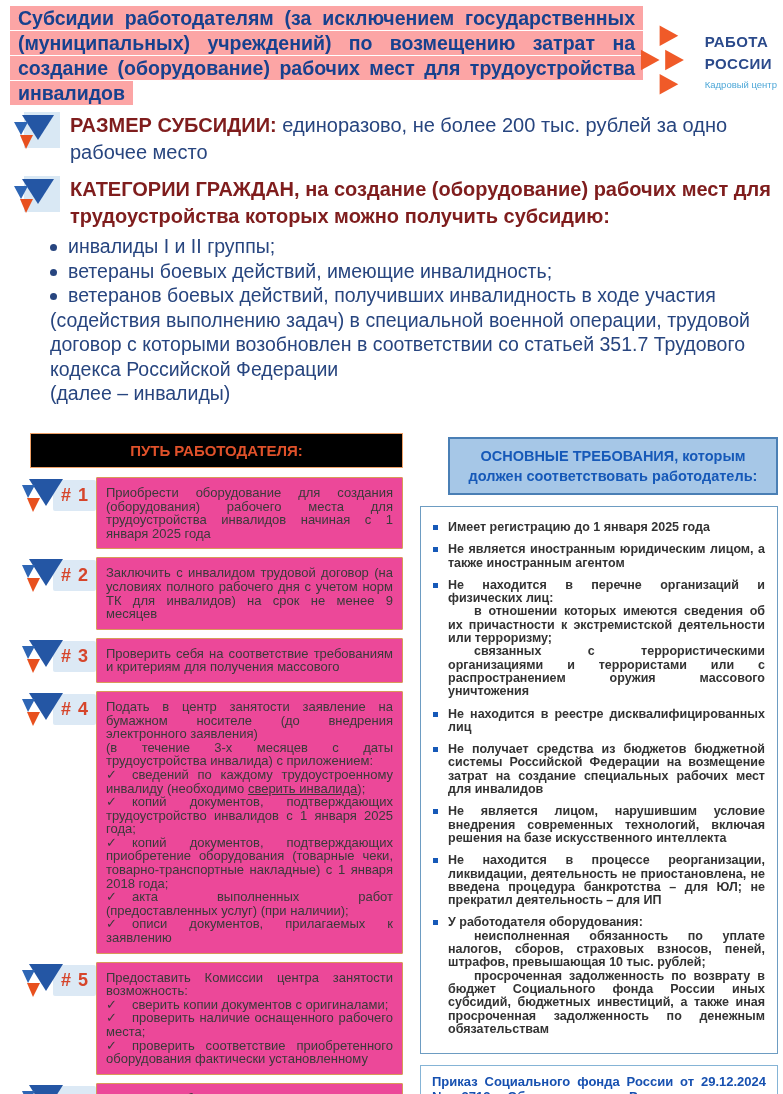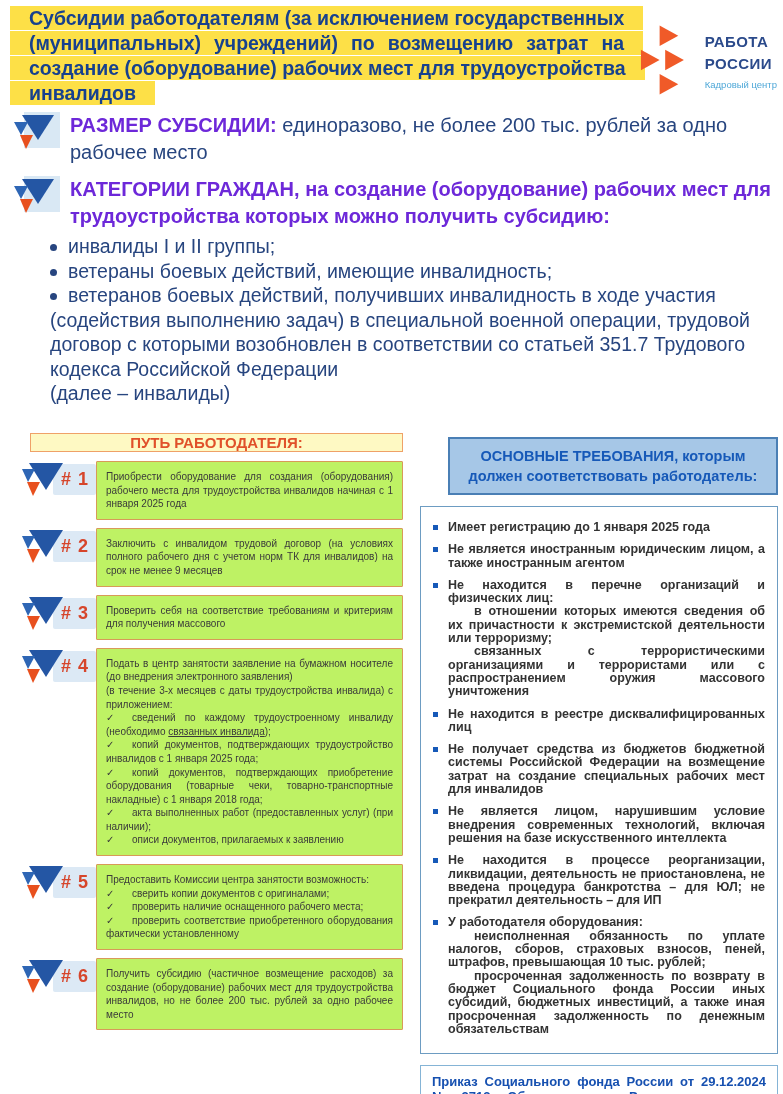--- a/index.html
+++ b/index.html
@@ -2,51 +2,51 @@
 <html lang="ru"><head>
 <meta charset="utf-8">
 <style>
   html,body { margin:0; padding:0; background:#ffffff; }
   body { width:783px; height:1094px; position:relative; font-family:"Liberation Sans","DejaVu Sans",sans-serif; overflow:hidden; }
   .page { position:absolute; inset:0; }
 
   
   .title-wrap { position:absolute; left:10px; top:6px; width:633px; font-weight:bold;
                 font-size:19.5px; line-height:25px; text-align:justify; color:#17418E; }
-  .hl { background:#fde047; box-decoration-break:clone; -webkit-box-decoration-break:clone; padding:1px 19px; }
+  .hl { background:#fca5a5; box-decoration-break:clone; -webkit-box-decoration-break:clone; padding:1px 8px; }
 
   
   .logo { position:absolute; right:6px; top:22px; display:flex; align-items:center; gap:9px; }
   .logo-name { color:#2B4A8B; font-weight:bold; font-size:15px; line-height:22px; letter-spacing:0.4px; }
   .logo-sub { color:#4FA8D8; font-size:9.5px; margin-top:4px; }
 
   
   .sec { position:absolute; display:flex; gap:10px; }
   .sec-icon { flex-shrink:0; }
   .sec1 { left:14px; top:112px; width:760px; }
   .sec2 { left:14px; top:176px; width:762px; }
   .sec-text { font-size:20px; line-height:27px; color:#27457F; }
-  .b { font-weight:bold; color:#6d28d9; }
+  .b { font-weight:bold; color:#7f1d1d; }
   .bullets { margin:4px 0 6px -20px; font-size:19.5px; line-height:24.5px; color:#27457F; }
   .bullets p { margin:0; }
   .dot { display:inline-block; width:7px; height:7px; border-radius:50%; background:#27457F; margin-right:11px; vertical-align:2px; }
 
   
   .cols { position:absolute; left:0; top:430px; width:783px; height:664px; }
   .col-left { position:absolute; left:22px; top:3px; width:381px; }
-  .left-header { margin-left:8px; background:#fef9c3; border:1.5px solid #EFA168; color:#E0512A;
-                 font-weight:bold; font-size:15px; text-align:center; padding:0 6px; margin-bottom:9px; }
+  .left-header { margin-left:8px; background:#000000; border:1.5px solid #EFA168; color:#E0512A;
+                 font-weight:bold; font-size:15px; text-align:center; padding:8px 6px; margin-bottom:9px; }
   .step { display:flex; margin-bottom:8px; align-items:flex-start; }
   .step-marker { position:relative; width:74px; height:40px; flex-shrink:0; }
   .marker-bg { position:absolute; left:31px; top:3px; width:43px; height:31px; background:#DCE9F5; border-radius:2px; }
   .mark { position:absolute; left:0; top:0; }
   .step-num { position:absolute; left:32px; top:8px; width:42px; text-align:center; font-weight:bold;
               font-size:18px; color:#D6452B; letter-spacing:1px; }
-  .step-box { flex:1; border:1.5px solid #D89A58; background:#bef264; padding:8px 9px;
-              font-size:10px; line-height:13.6px; color:#3A3A3A; text-align:justify; border-radius:1px; }
+  .step-box { flex:1; border:1.5px solid #D89A58; background:#ec4899; padding:8px 9px;
+              font-size:13px; line-height:13.6px; color:#3A3A3A; text-align:justify; border-radius:1px; }
   .step-box p { margin:0; }
   .chk { display:inline-block; width:26px; }
   .ul { text-decoration:underline; }
 
   .col-right { position:absolute; left:420px; top:7px; width:358px; }
   .right-header { background:#A6C7E7; border:2px solid #4A7FB5; color:#1659B8; font-weight:bold;
                   font-size:14.5px; line-height:20px; text-align:center; padding:7px 14px;margin-left:28px; }
   .req-box { margin-top:11px; border:1.5px solid #6D9CC2; background:#fff; padding:14px 12px 8px 10px;font-weight:bold; }
   .req-item { display:flex; margin-bottom:9px; }
   .sq { width:5px; height:5px; background:#1659B8; margin:4px 10px 0 2px; flex-shrink:0; }
@@ -167,21 +167,21 @@
           <svg class="mark" width="42" height="40" viewBox="0 0 42 40">
             <polygon points="7,2 41,2 24,29" fill="#2456A4"></polygon>
             <polygon points="0,8 13,8 6,21" fill="#2E66B5"></polygon>
             <polygon points="5,21 18,21 11,35" fill="#E8501E"></polygon>
           </svg>
           <span class="step-num"># 4</span>
         </div>
         <div class="step-box">
           <p>Подать в центр занятости заявление на бумажном носителе (до внедрения электронного заявления)</p>
           <p>(в течение 3-х месяцев с даты трудоустройства инвалида) с приложением:</p>
-          <p><span class="chk">✓</span><span><span>сведений по каждому трудоустроенному инвалиду (необходимо </span><span class="ul">связанных инвалида</span><span>);</span></span></p>
+          <p><span class="chk">✓</span><span><span>сведений по каждому трудоустроенному инвалиду (необходимо </span><span class="ul">сверить инвалида</span><span>);</span></span></p>
           <p><span class="chk">✓</span><span>копий документов, подтверждающих трудоустройство инвалидов с 1 января 2025 года;</span></p>
           <p><span class="chk">✓</span><span>копий документов, подтверждающих приобретение оборудования (товарные чеки, товарно-транспортные накладные) с 1 января 2018 года;</span></p>
           <p><span class="chk">✓</span><span>акта выполненных работ (предоставленных услуг) (при наличии);</span></p>
           <p><span class="chk">✓</span><span>описи документов, прилагаемых к заявлению</span></p>
         </div>
       </div>
 
       <div class="step">
         <div class="step-marker">
           <span class="marker-bg"></span>

